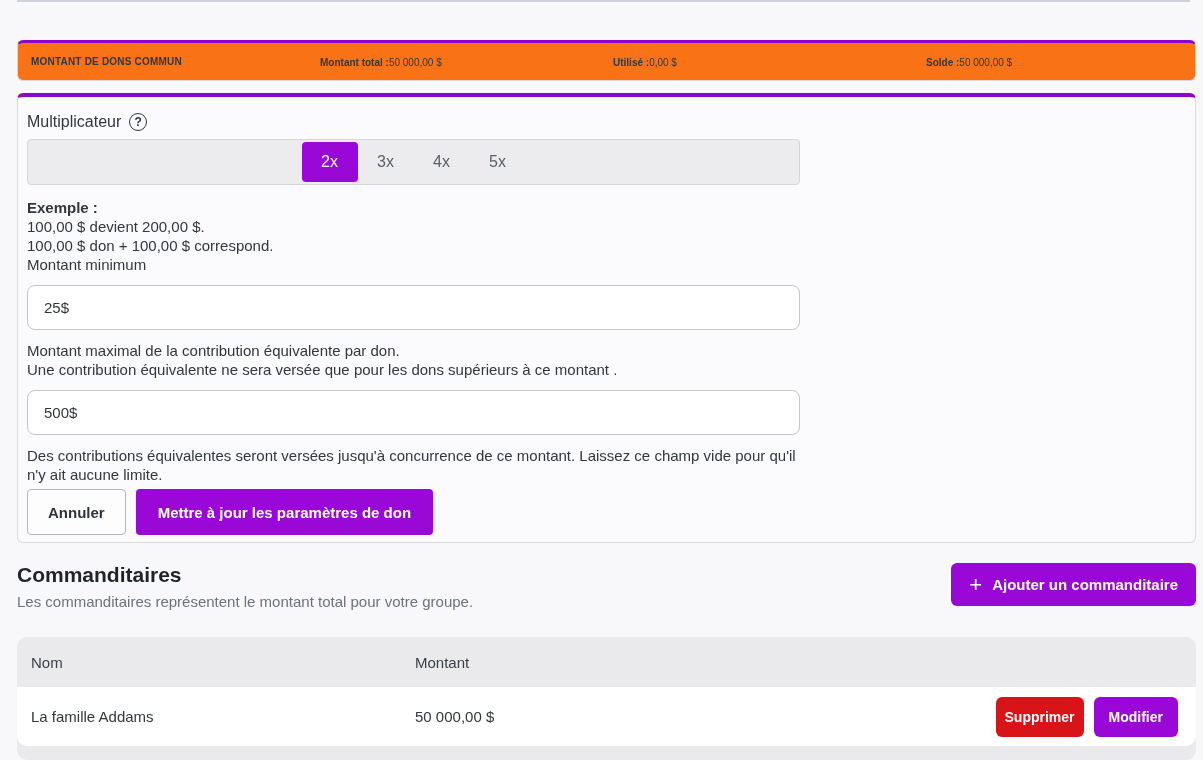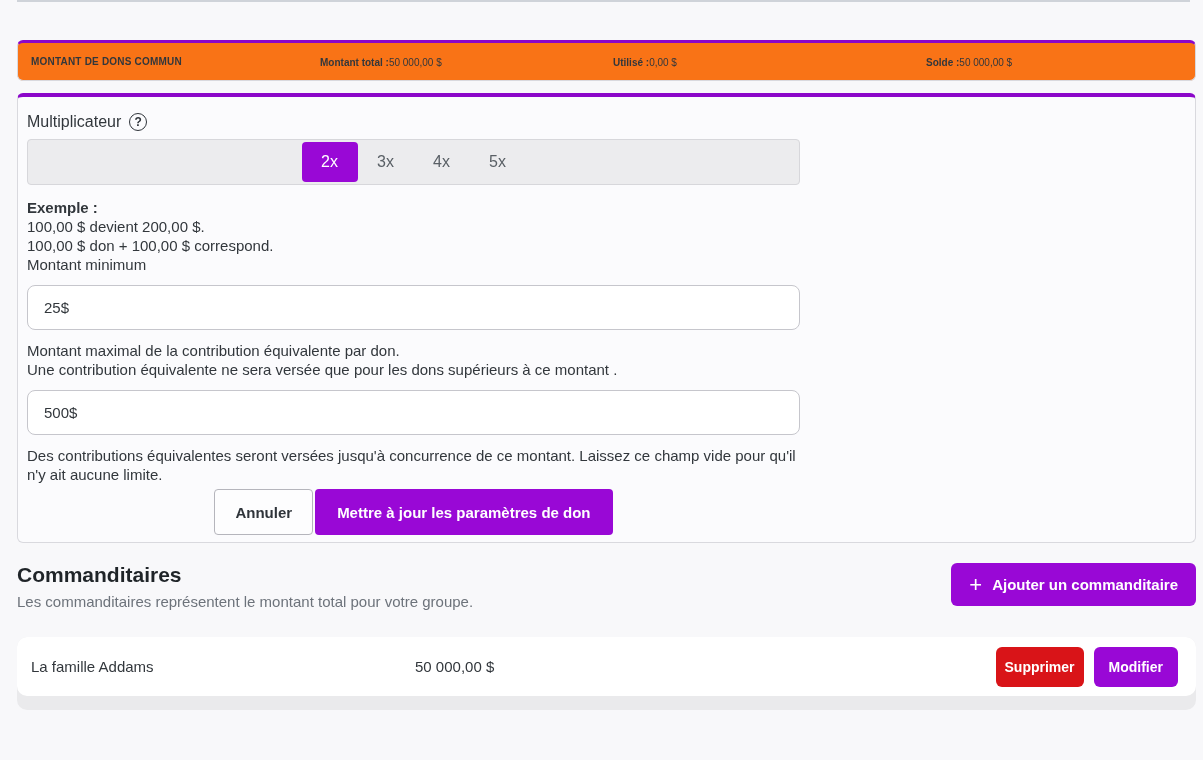--- a/index.html
+++ b/index.html
@@ -60,21 +60,21 @@
 
   .amount-input {
     margin-top:11px; width:773px; height:45px;
     background:#fff; border:1px solid #c6c6cc; border-radius:8px;
     padding:0 16px; font-size:15px; color:#32373c;
     font-family:"Liberation Sans", sans-serif;
     display:block;
   }
   .helper { margin-top:11px; width:780px; font-size:15px; line-height:19px; }
 
-  .btn-row { margin-top:5px; width:773px; display:flex; justify-content:center; gap:2px; }
+  .btn-row { margin-top:5px; width:773px; display:flex; justify-content:flex-start; gap:10px; }
   .btn-cancel {
     height:46px; padding:0 20px; background:#fdfdfe;
     border:1px solid #b5b5bc; border-radius:4px;
     font-size:15px; font-weight:600; color:#2f343a; cursor:pointer;
     font-family:"Liberation Sans", sans-serif;
   }
   .btn-submit {
     height:46px; padding:12px 22px; background:#9908d6; border:none; border-radius:4px;
     font-size:15px; font-weight:700; color:#fff; cursor:pointer;
     font-family:"Liberation Sans", sans-serif;
@@ -177,20 +177,24 @@
     <div class="sponsors-title">Commanditaires</div>
     <div class="sponsors-sub">Les commanditaires représentent le montant total pour votre groupe.</div>
   </div>
   <button class="btn-add">
     <span class="plus-glyph">+</span>
     <span>Ajouter un commanditaire</span>
   </button>
 </div>
 
 <div class="table-card">
+  <div class="table-head">
+    <div class="col-name">Nom</div>
+    <div>Montant</div>
+  </div>
   <div class="table-row">
     <div class="col-name">La famille Addams</div>
     <div>50 000,00 $</div>
     <div class="row-actions">
       <button class="btn-delete">Supprimer</button>
       <button class="btn-edit">Modifier</button>
     </div>
   </div>
 </div>
 

